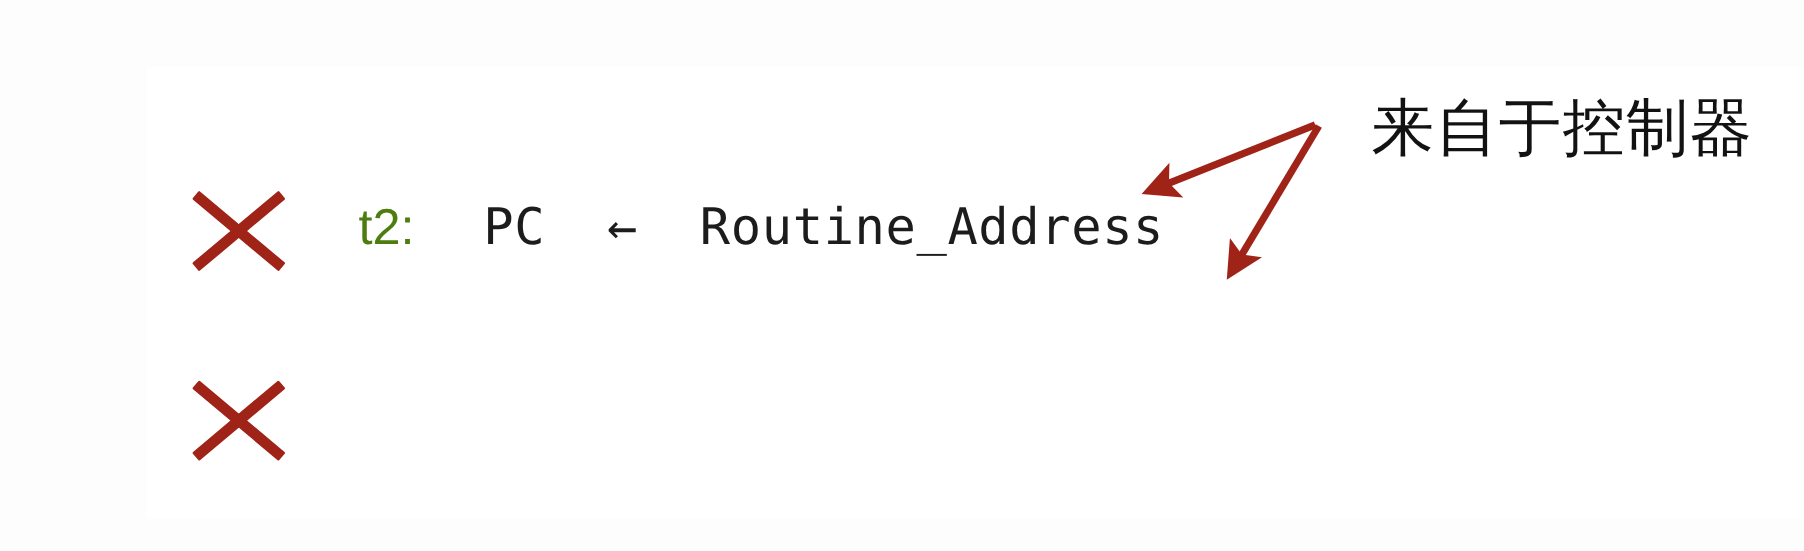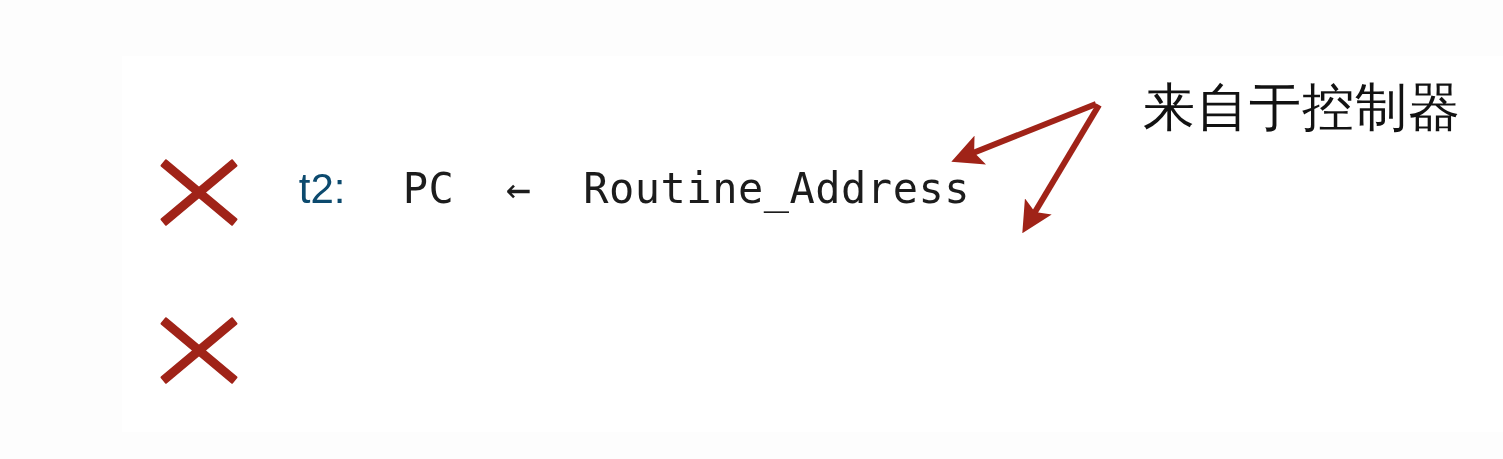--- a/index.html
+++ b/index.html
@@ -62,21 +62,21 @@
     vertical-align: -0.28em;
     letter-spacing: 0;
   }
 
   
   .tlabel-green {
     display: inline-block;
     width: 104px;
     font-family: "Liberation Sans", sans-serif;
     font-size: 42px;
-    color: #0c4a6e;
+    color: #4d7c0f;
     letter-spacing: 0px;
   }
 
   .stmt {
     display: inline-block;
   }
 
   
   .xmark {
     position: absolute;

